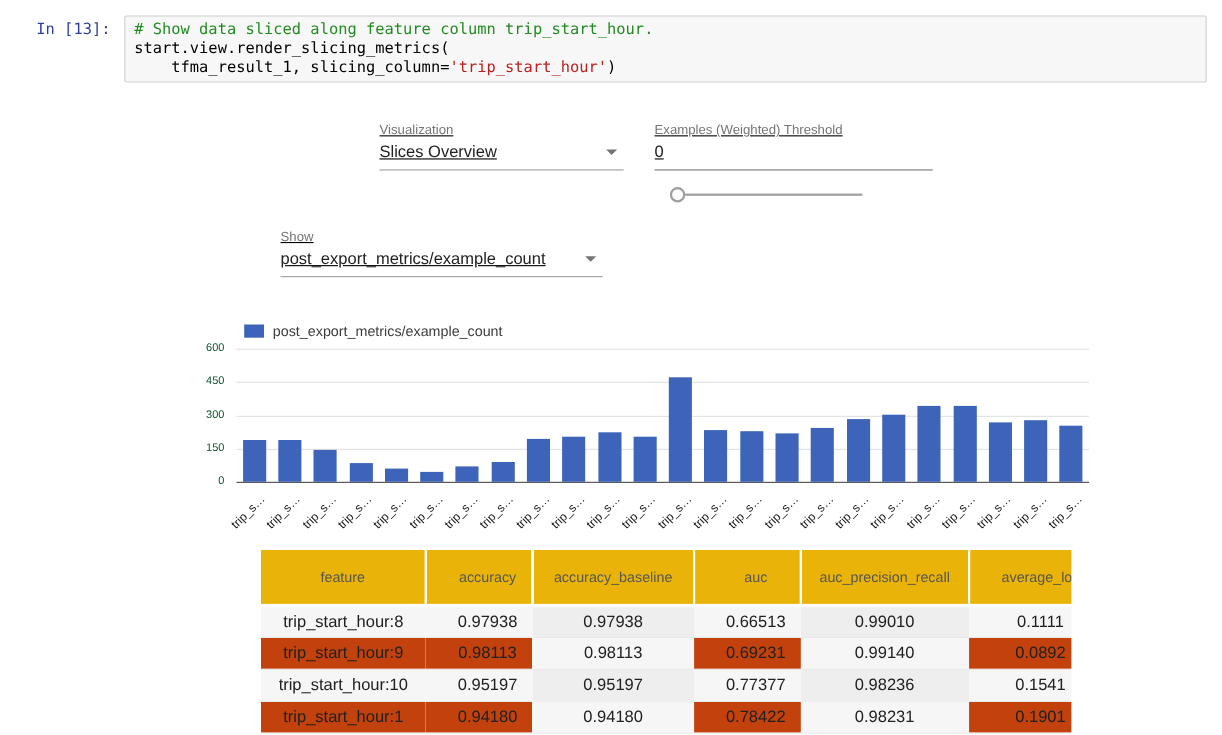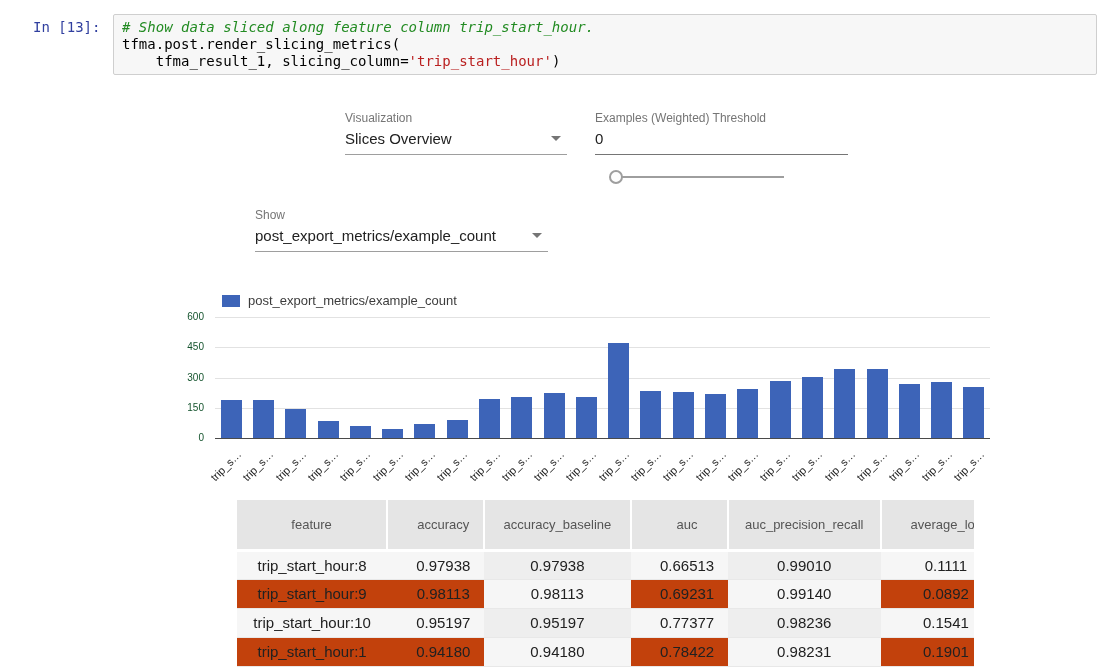--- a/index.html
+++ b/index.html
@@ -7,25 +7,25 @@
   .page { position:relative; width:1111px; height:668px; overflow:hidden; background:#fff;
           font-family:"Liberation Sans", sans-serif; }
 
   
   .prompt { position:absolute; left:33px; top:19px; font-family:"DejaVu Sans Mono", monospace;
             font-size:14px; color:#303F9F; white-space:pre; }
   .code-box { position:absolute; left:113px; top:14px; width:984px; height:61px;
               background:#f7f7f7; border:1px solid #cfcfcf; border-radius:2px;
               padding:4px 8px; cursor:text; }
   .code-box pre { font-family:"DejaVu Sans Mono", monospace; font-size:14px; line-height:17px; color:#000; }
-  .com { color:#228B22; font-style:italic; }
+  .com { color:#228B22; }
   .str { color:#BA2121; }
 
   
-  .field { position:absolute; cursor:pointer; }
+  .field { position:absolute; cursor:pointer;text-decoration:underline; }
   .field-label { font-size:12px; line-height:13px; color:#757575; margin-bottom:4px; }
   .field-value-row { position:relative; border-bottom:1px solid #9e9e9e; padding:1px 0 6px 0; }
   .field-value { font-size:15px; line-height:18px; color:#212121; white-space:nowrap; }
   .dd-arrow { position:absolute; right:6px; top:7px; width:0; height:0;
               border-left:5px solid transparent; border-right:5px solid transparent;
               border-top:5px solid #757575; }
   .threshold-input { display:block; width:100%; border:none; outline:none; background:transparent;
                      border-bottom:1px solid #757575; font-family:"Liberation Sans", sans-serif;
                      font-size:15px; line-height:18px; color:#212121; padding:1px 0 6px 0; }
 
@@ -45,39 +45,39 @@
   .gridline { position:absolute; left:0; right:0; height:1px; background:#e2e2e2; }
   .gridline.baseline { background:#4a4a4a; }
   .bar { position:absolute; bottom:1px; }
   .x-axis { position:absolute; left:215px; top:440px; width:775px; height:48px; }
   .xtick { position:absolute; top:8px; width:52px; text-align:right; font-size:11px; color:#1a1a1a;
            white-space:nowrap; transform:rotate(-45deg); transform-origin:100% 0; }
 
   
   .table-wrap { position:absolute; left:237px; top:500px; width:737px; height:168px; overflow:hidden; }
   table.metrics { border-collapse:collapse; table-layout:fixed; width:775px; }
-  .metrics th { height:50px; background:#e5e5e5; font-size:13px; font-weight:normal; color:#555;
+  .metrics th { height:50px; background:#eab308; font-size:13px; font-weight:normal; color:#555;
                 text-align:center; border-right:2px solid #fff; border-bottom:3px solid #fff;
                 overflow:hidden; white-space:nowrap; cursor:pointer; }
   .metrics td { height:29px; font-size:15px; color:#212121; text-align:center;
                 border-bottom:1px solid #e8e8e8; overflow:hidden; white-space:nowrap; }
   .metrics .c0 { width:150px; } .metrics .c1 { width:97px;padding-left:15px; } .metrics .c2 { width:146px;margin-left:29px; }
   .metrics .c3 { width:97px;padding-left:16px; } .metrics .c4 { width:153px; } .metrics .c5 { width:130px; }
   tr.odd td { background:#f6f6f6; }  tr.odd td.shade { background:#eeeeee; }
   tr.even td { background:#c2410c; } tr.even td.shade { background:#f6f6f6; }
 </style>
 </head>
 <body>
 
 <div class="page">
 
   <div class="prompt">In [13]:</div>
   <div class="code-box">
 <pre class="code"><span class="com"># Show data sliced along feature column trip_start_hour.</span>
-<span>tfma.post.render_slicing_metrics(</span>
+<span>start.view.render_slicing_metrics(</span>
 <span>    tfma_result_1, slicing_column=</span><span class="str">'trip_start_hour'</span><span>)</span></pre>
   </div>
 
   <div class="field" style="left:345px; top:112px; width:222px;">
     <div class="field-label">Visualization</div>
     <div class="field-value-row">
       <span class="field-value">Slices Overview</span>
       <span class="dd-arrow"></span>
     </div>
   </div>

